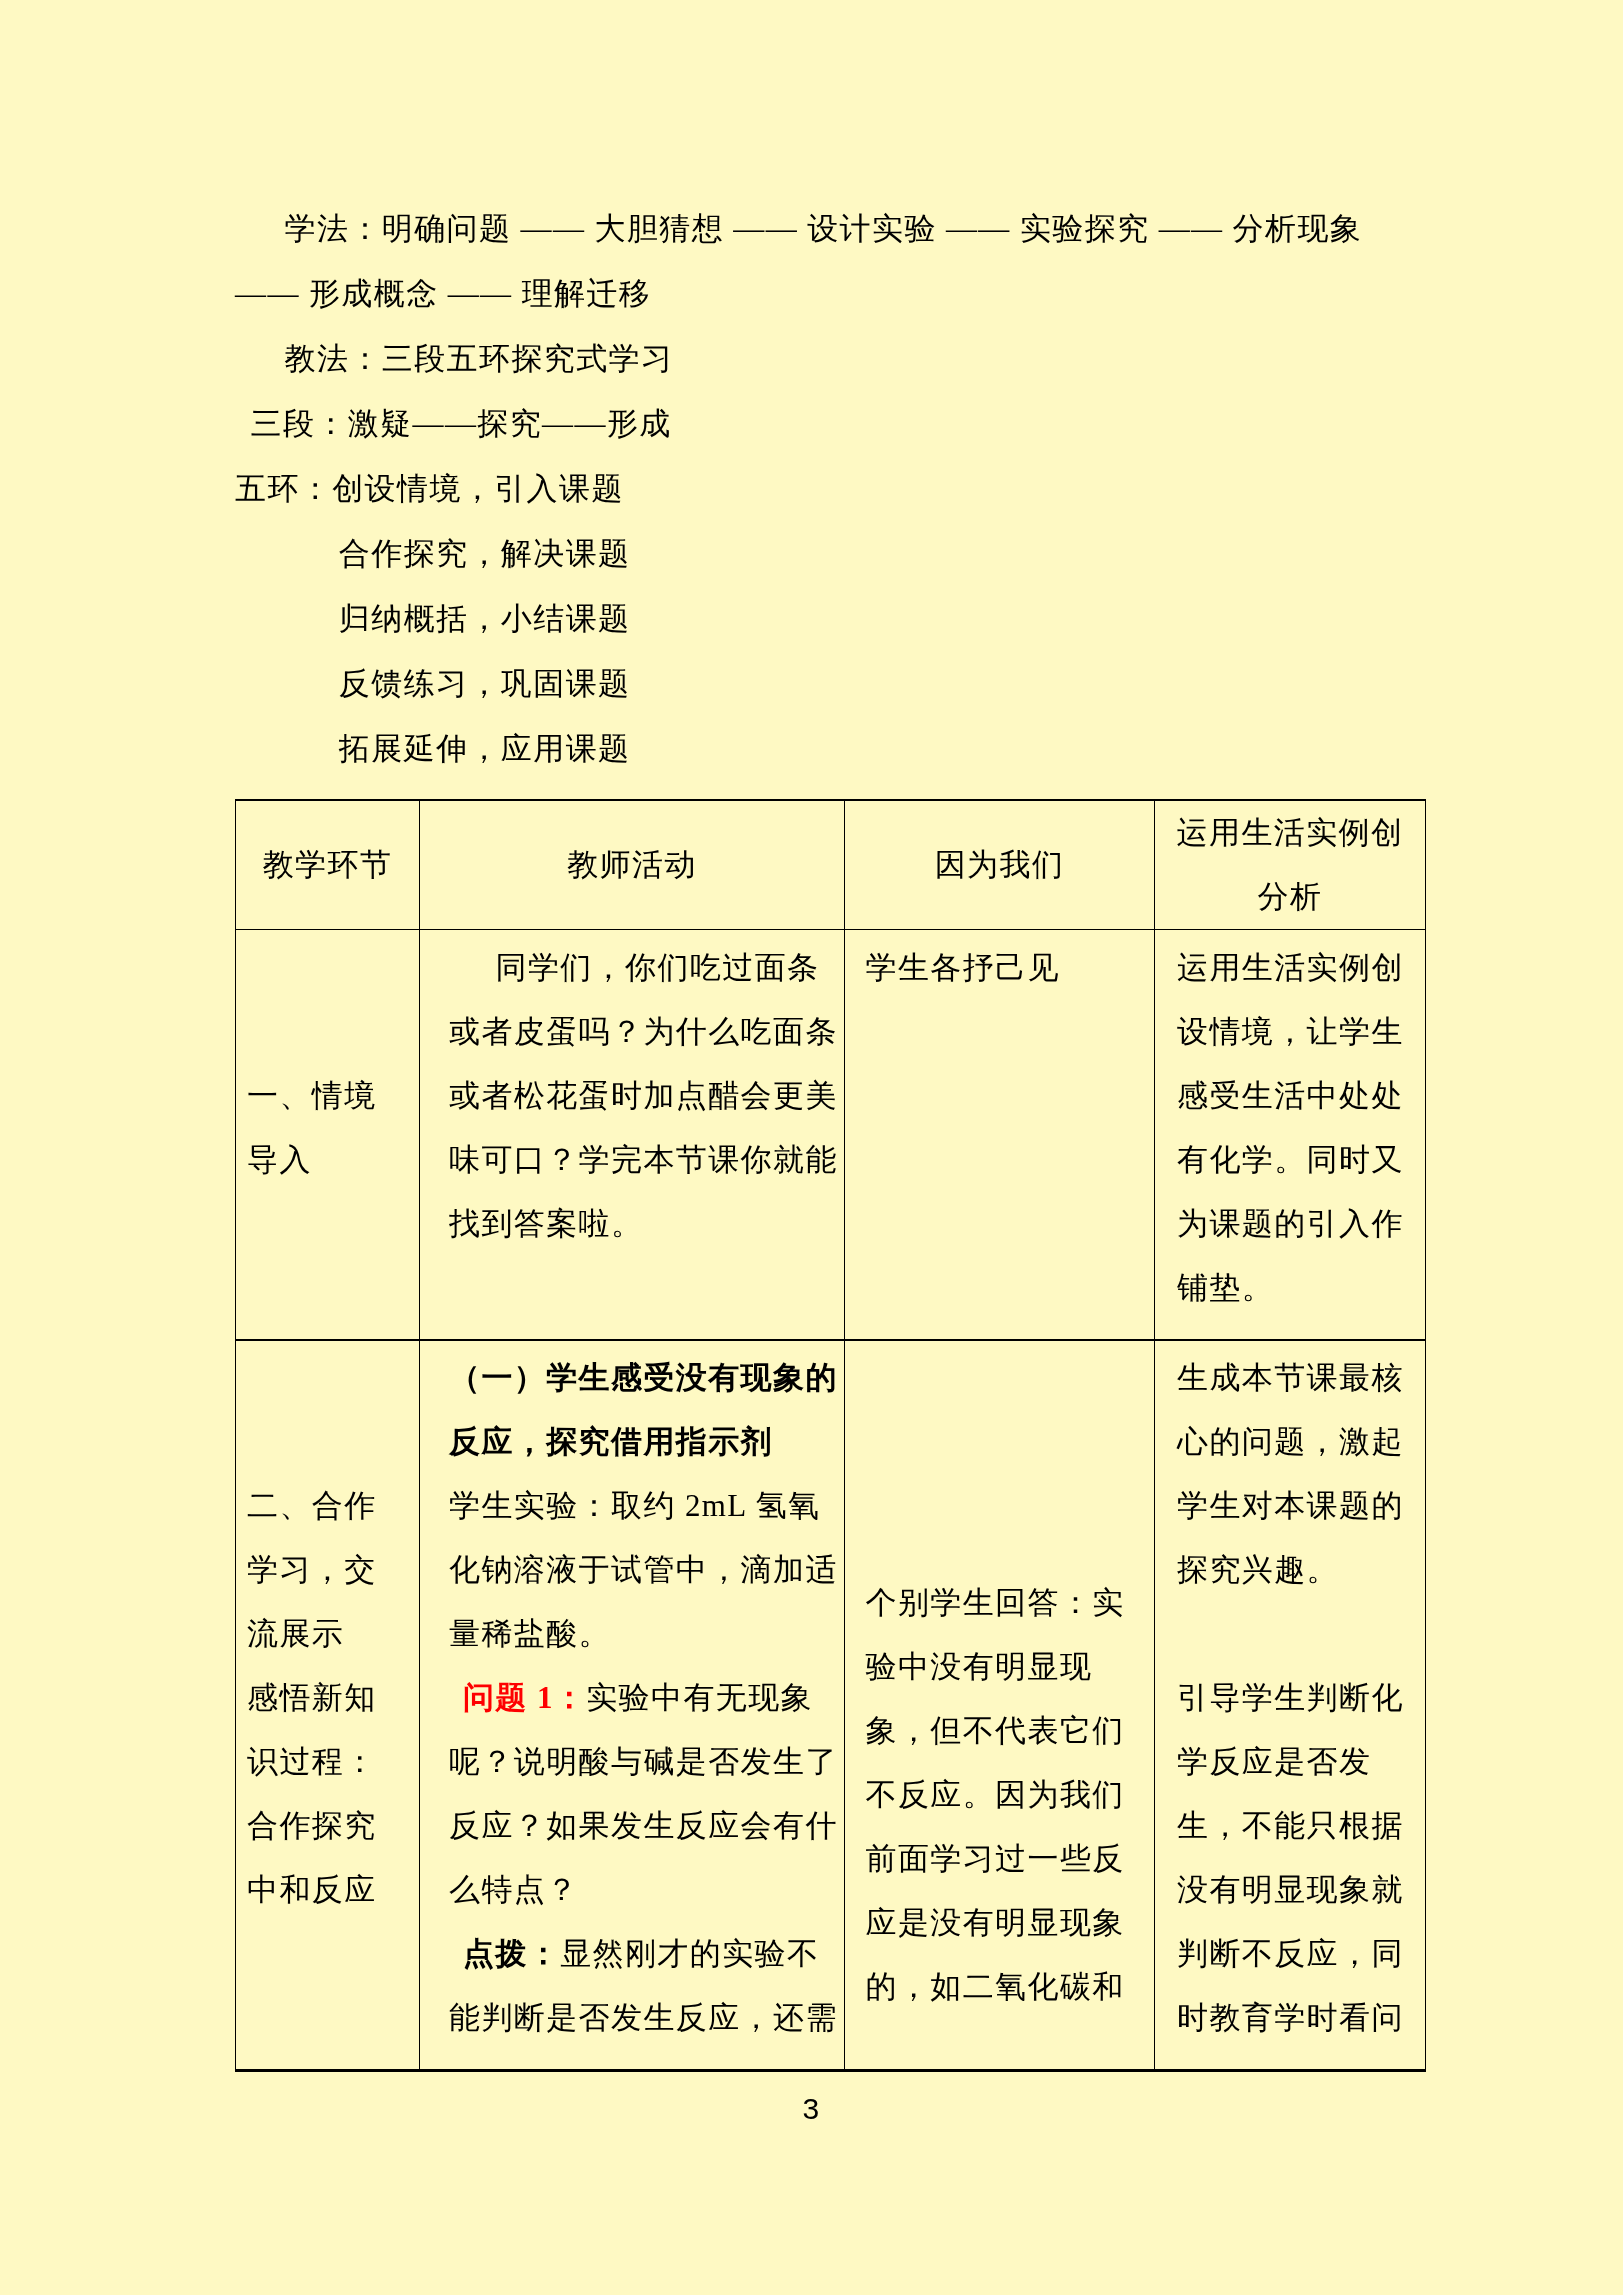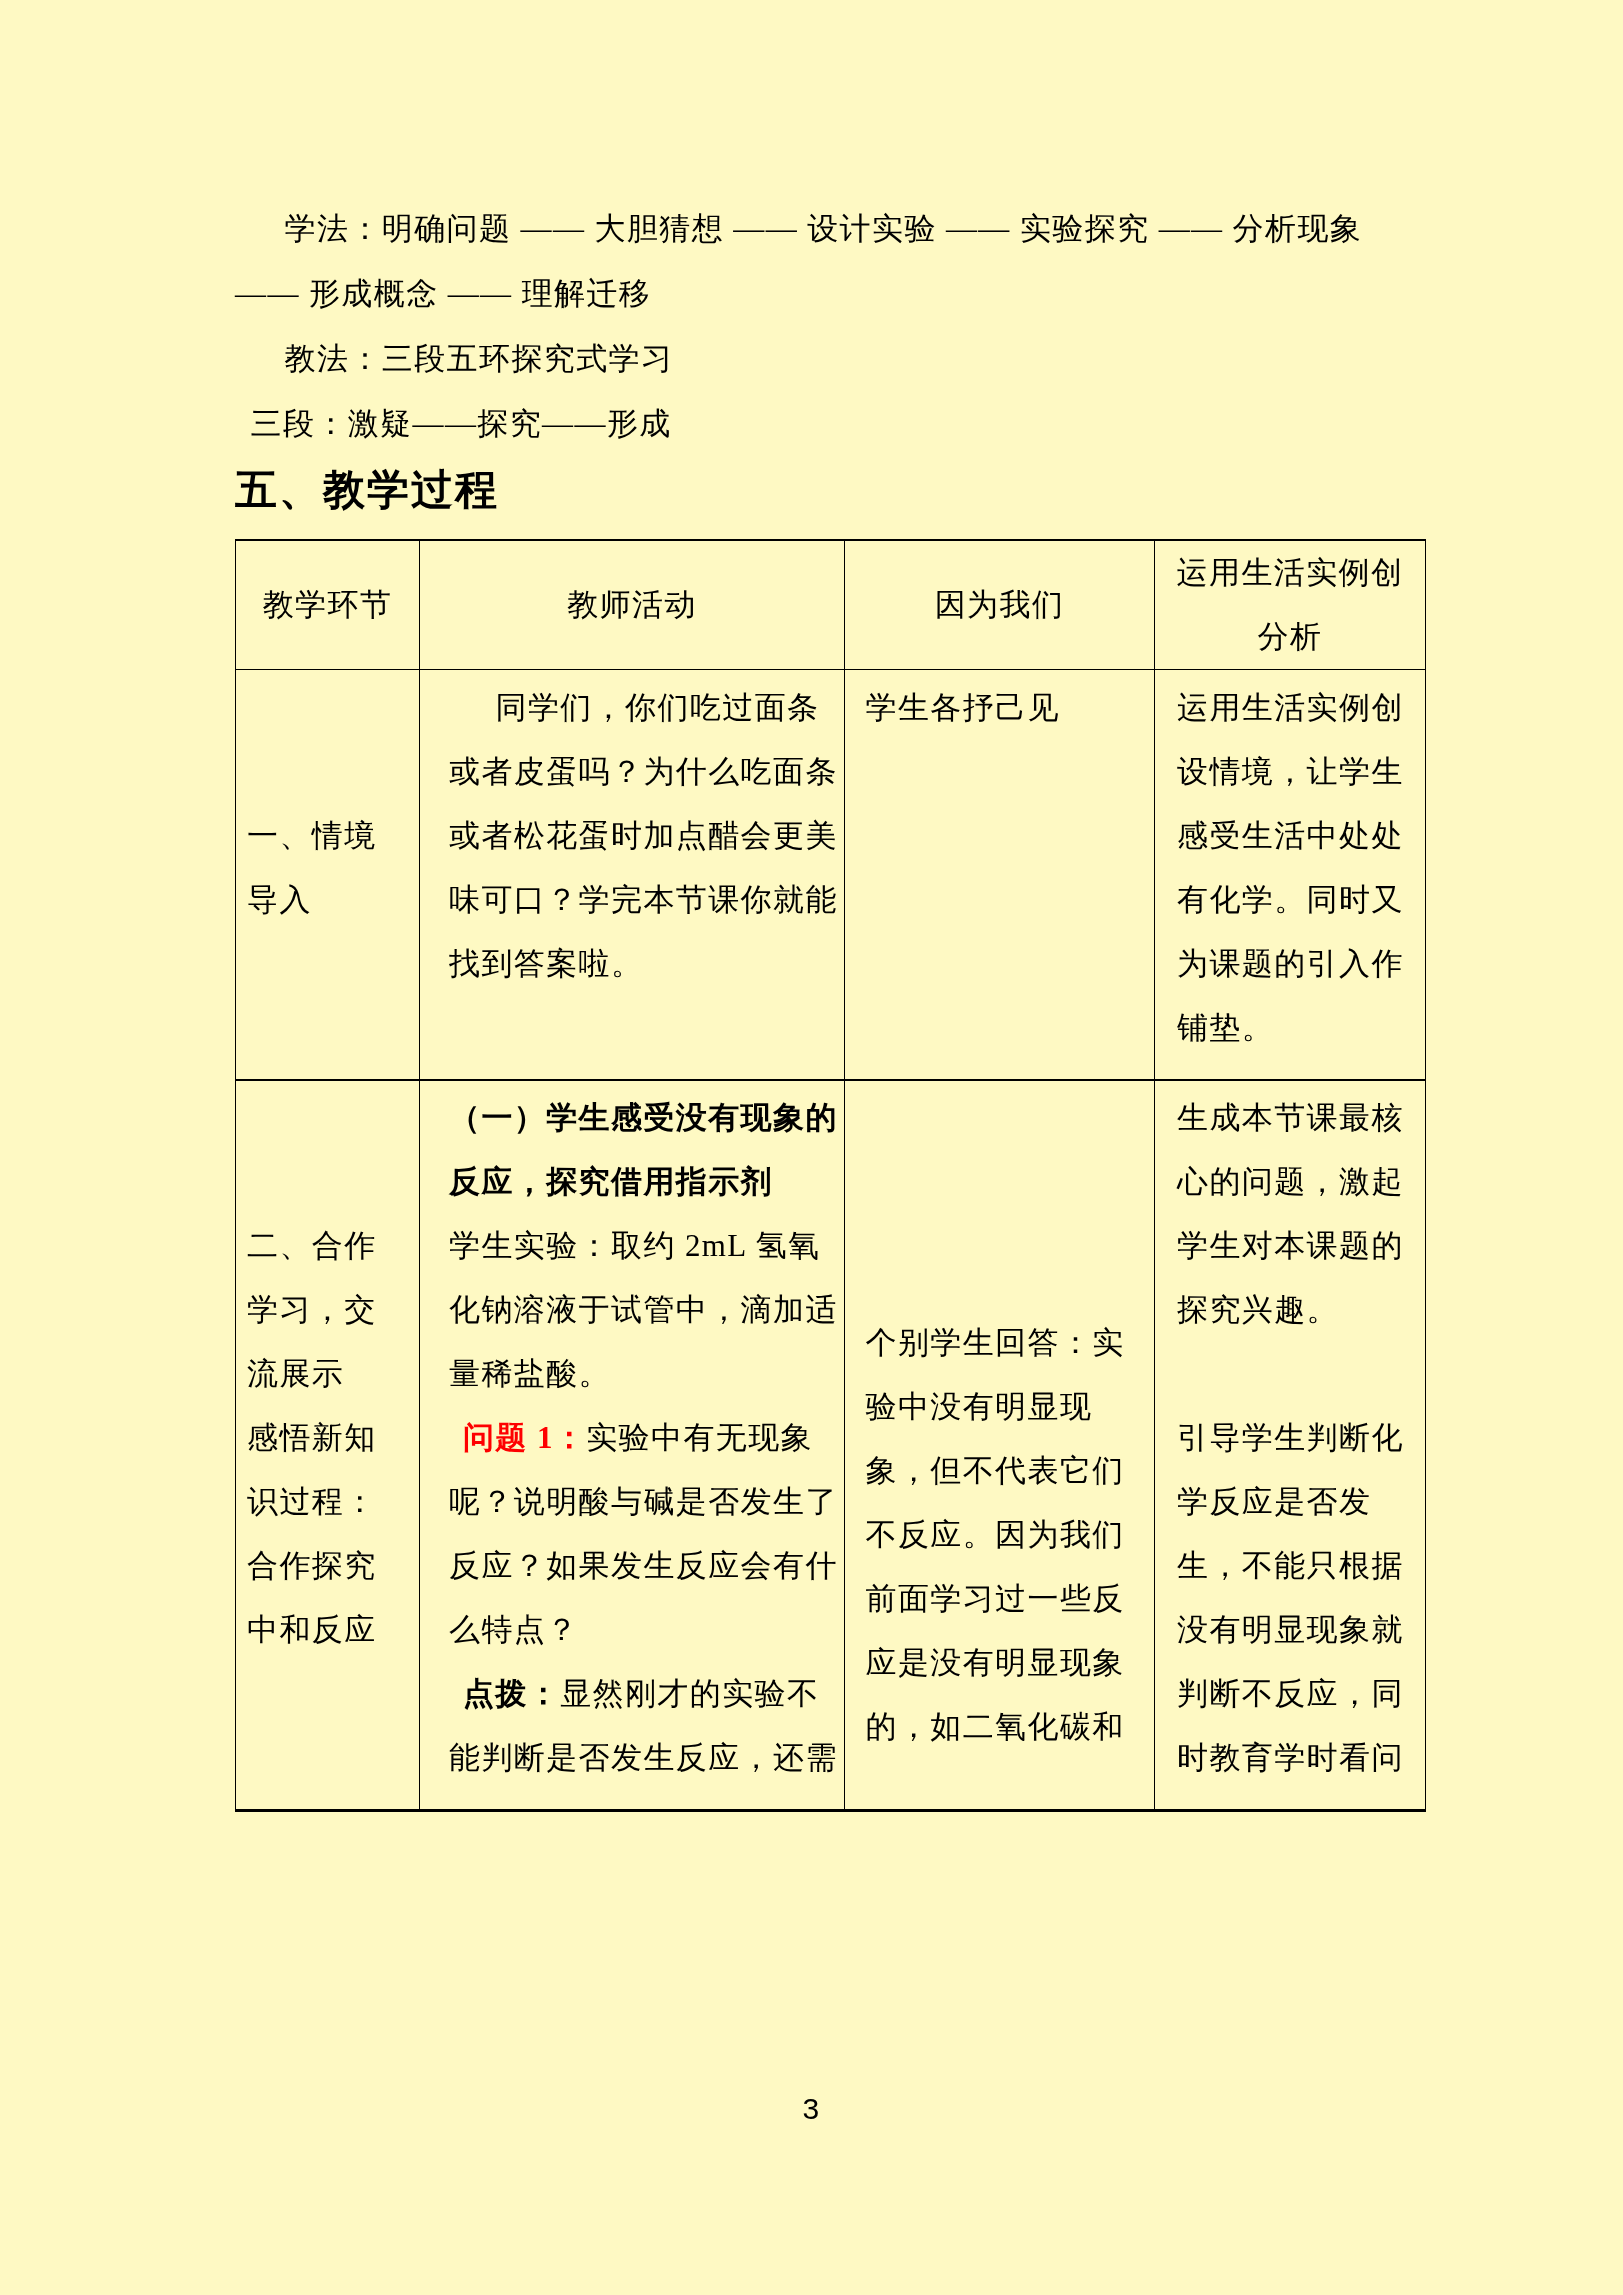--- a/index.html
+++ b/index.html
@@ -76,22 +76,26 @@
 <div class="page">
   <div class="doc">
 
     <p class="pp p-indent2">学法：明确问题 —— 大胆猜想 —— 设计实验 —— 实验探究 —— 分析现象
 —— 形成概念 —— 理解迁移</p>
 
     <p class="pp p-indent2">教法：三段五环探究式学习</p>
 
     <p class="pp p-indent-half">三段：激疑——探究——形成</p>
 
+    <p class="pp p-hang">五环：创设情境，引入课题
+合作探究，解决课题
+归纳概括，小结课题
+反馈练习，巩固课题
+拓展延伸，应用课题</p>
 
-    <h2 class="section-title">五、教学过程</h2>
 
     <table class="process">
       <colgroup>
         <col style="width:184px">
         <col style="width:425px">
         <col style="width:310px">
         <col style="width:271px">
       </colgroup>
       <thead>
         <tr>

